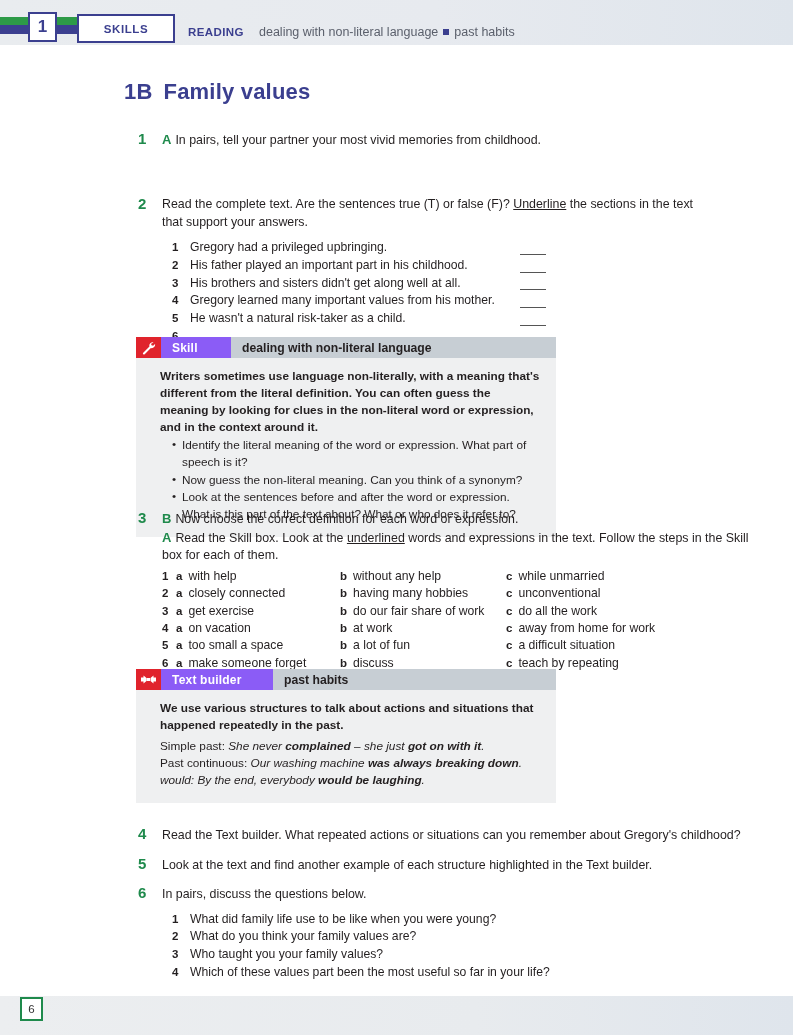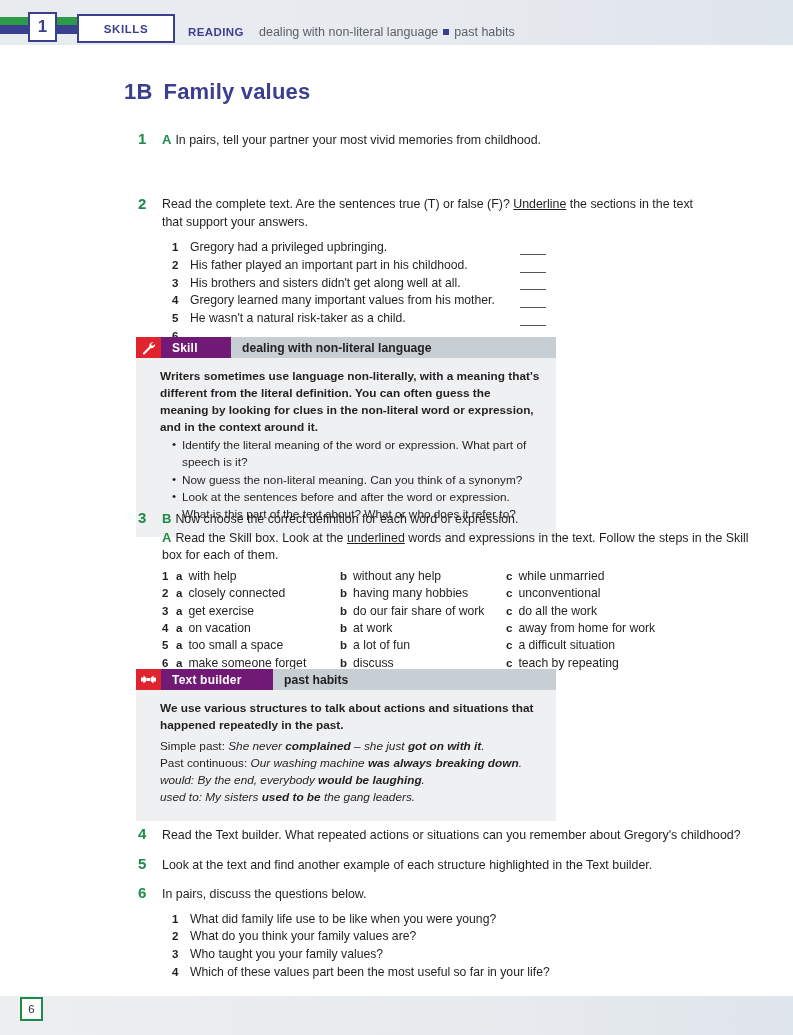--- a/index.html
+++ b/index.html
@@ -161,21 +161,21 @@
     width: 25px; height: 21px;
     background: #e0232c;
     display: flex;
     align-items: center;
     justify-content: center;
   }
   .fbox-label {
     position: absolute;
     top: 0;
     height: 21px;
-    background: #701a75;
+    background: #8b5cf6;
     color: #ffffff;
     font-size: 12px;
     font-weight: bold;
     display: flex;
     align-items: center;
     padding: 0 11px;
     box-sizing: border-box;
     letter-spacing: 0.2px;
   }
   .fbox-title {
@@ -464,23 +464,20 @@
     <p class="lead" style="margin-bottom:4px;">We use various structures to talk about actions and situations that happened repeatedly in the past.</p>
     <p class="tb-line">
       <span class="struct">Simple past: </span><i>She never </i><b>complained</b><i> – she just </i><b>got on with it</b><i>.</i>
     </p>
     <p class="tb-line">
       <span class="struct">Past continuous: </span><i>Our washing machine </i><b>was always breaking down</b><i></i><b></b><i>.</i>
     </p>
     <p class="tb-line">
       <span class="struct" style="font-style:italic;">would: </span><i>By the end, everybody </i><b>would be laughing</b><i></i><b></b><i>.</i>
     </p>
-    <p class="tb-line">
-      <span class="struct" style="font-style:italic;">used to: </span><i>My sisters </i><b>used to be</b><i> the gang leaders</i><b></b><i>.</i>
-    </p>
   </div>
 </div>
 
 <div class="ex" style="left:162px; top:827px; width:600px;">
   <span class="ex-num" style="top:-4px;">4</span>
   <span>Read the Text builder. What repeated actions or situations can you remember about Gregory's childhood?</span>
 </div>
 
 <div class="ex" style="left:162px; top:857px; width:600px;">
   <span class="ex-num" style="top:-4px;">5</span>

